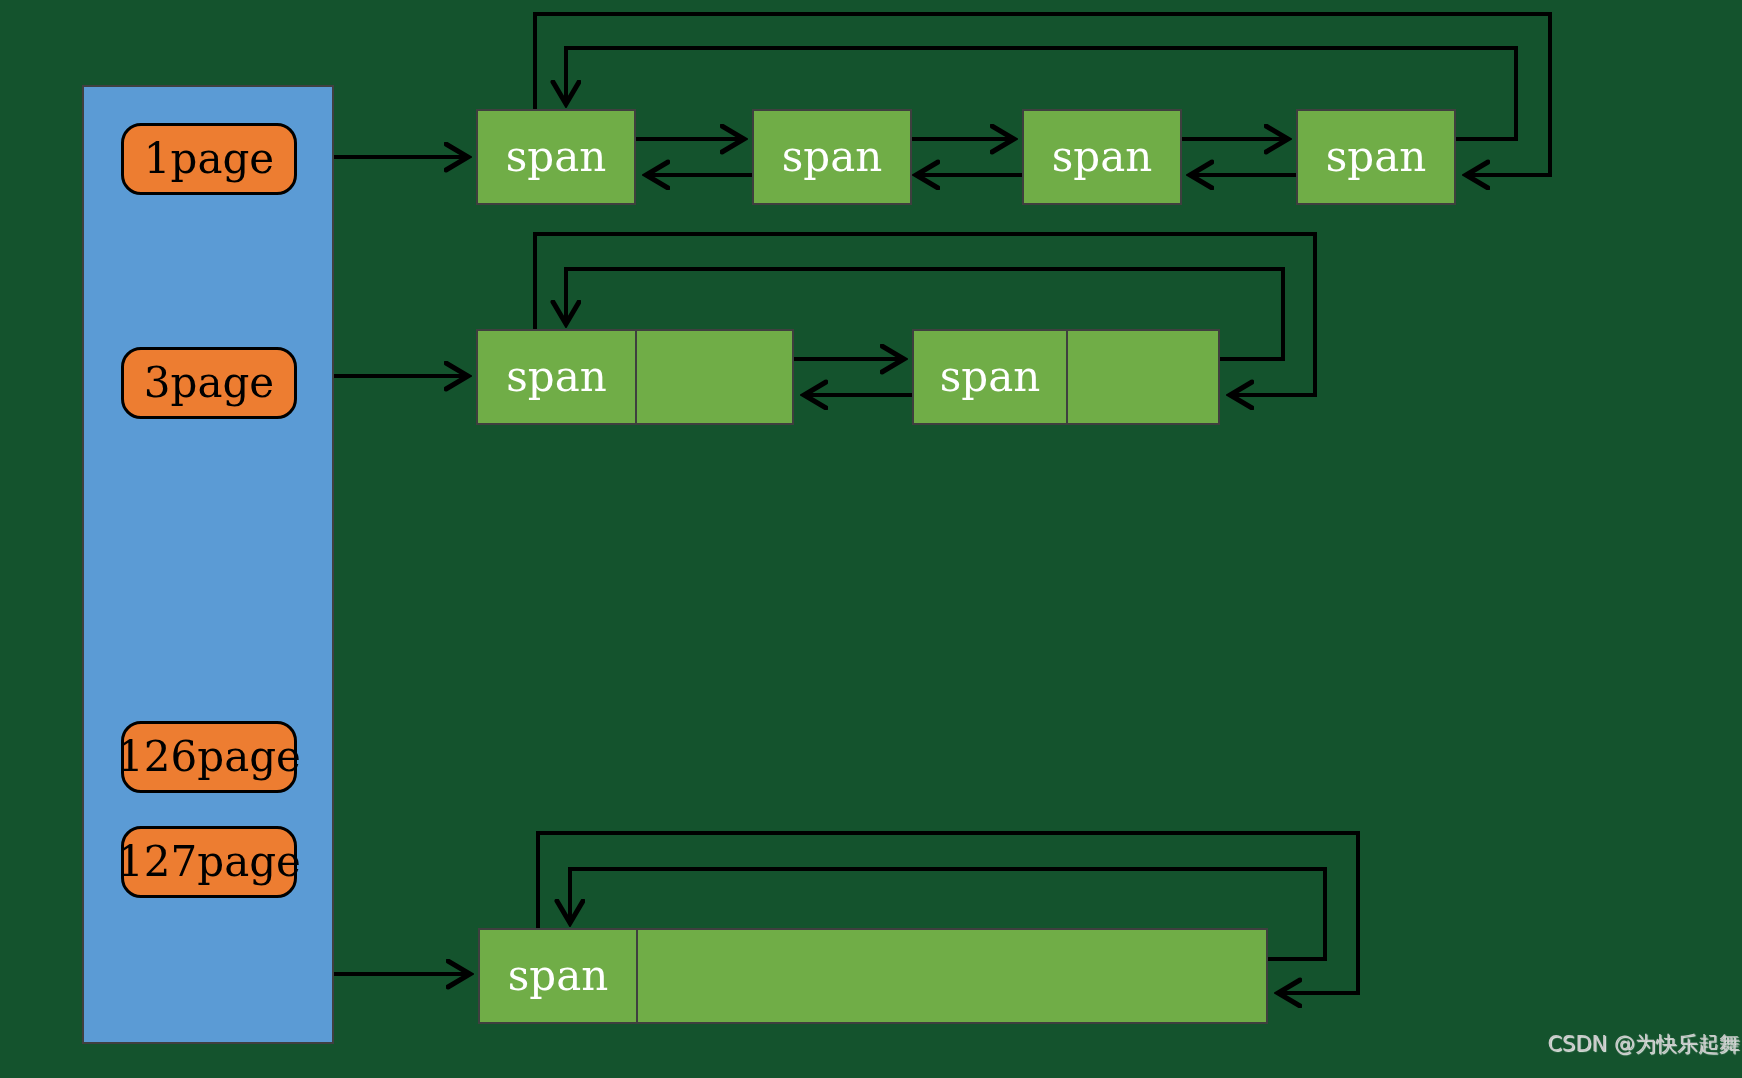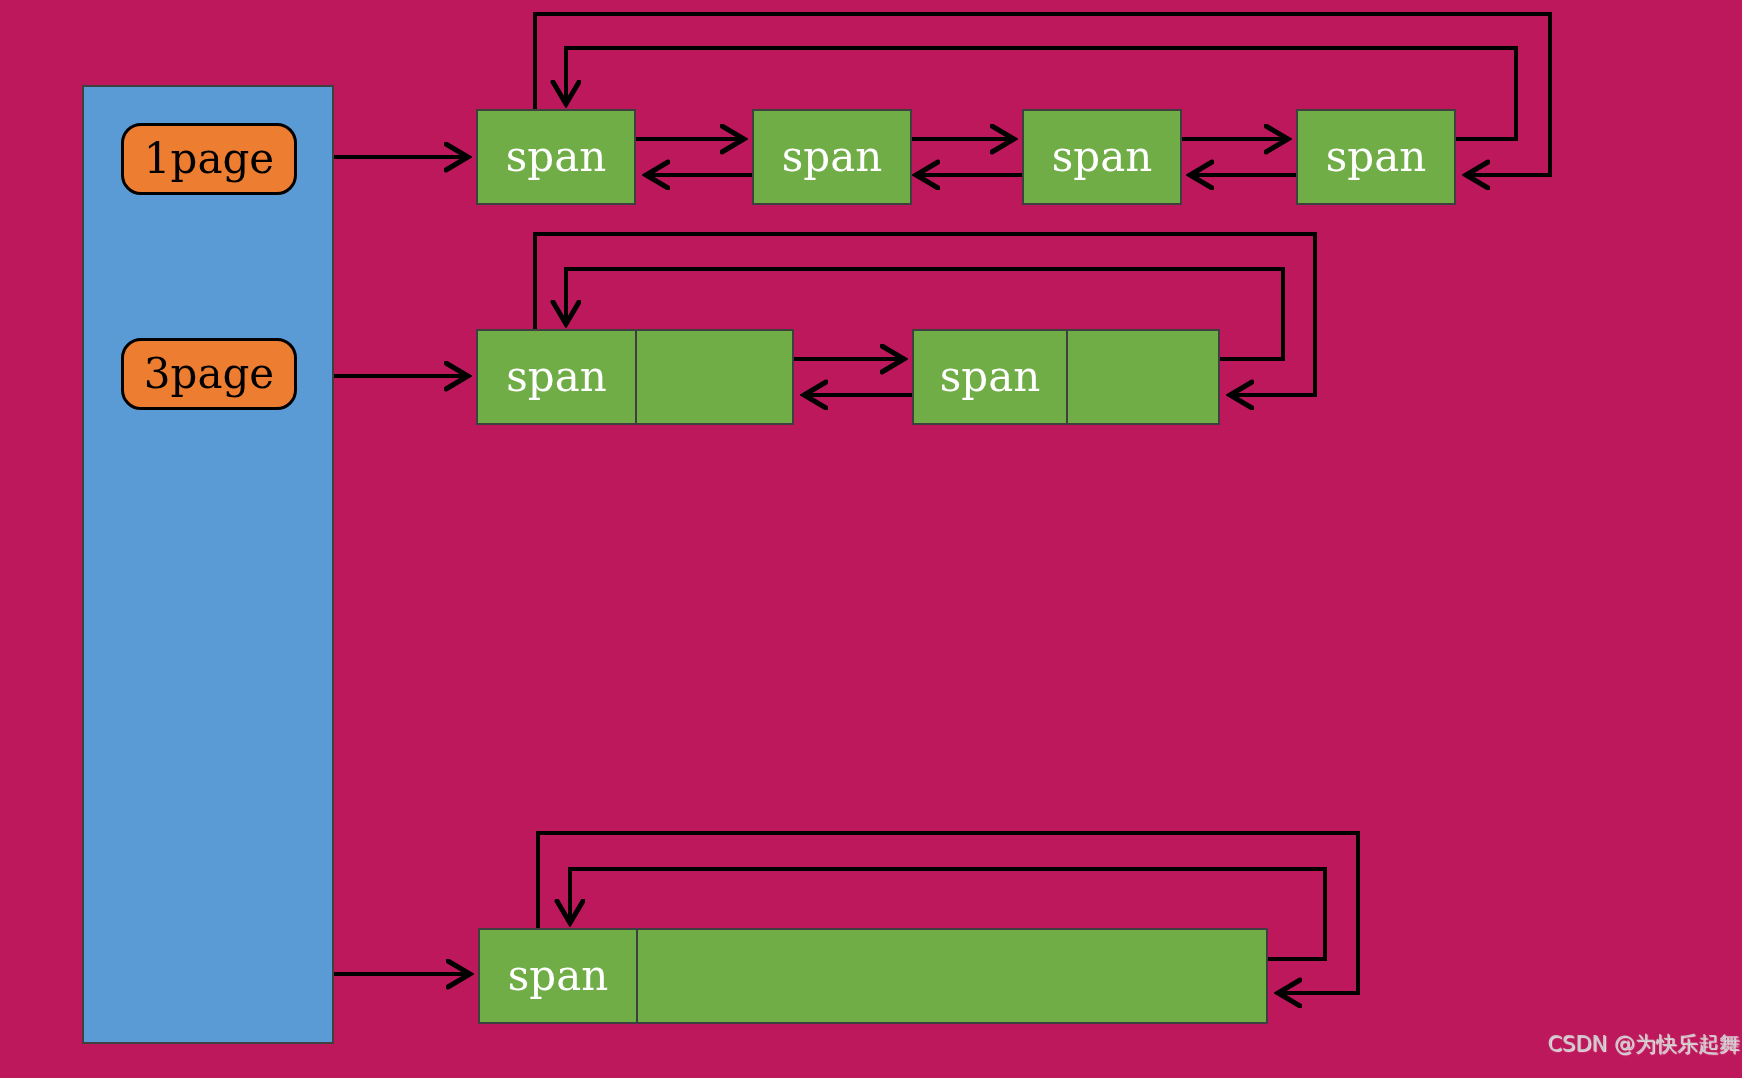--- a/index.html
+++ b/index.html
@@ -1,17 +1,17 @@
 <!DOCTYPE html>
 <html><head>
 <meta charset="utf-8">
 <style>
   html,body{margin:0;padding:0;background:#ffffff;}
   .canvas{
-    position:relative;width:1742px;height:1078px;background:#be185d;overflow:hidden;
+    position:relative;width:1742px;height:1078px;background:#14532d;overflow:hidden;
     font-family:"DejaVu Serif","Liberation Serif",serif;
   }
   .connectors{position:absolute;left:0;top:0;z-index:1;}
   .page-column{
     position:absolute;left:82px;top:85px;width:252px;height:959px;
     background:#5b9bd5;border:2px solid #404040;box-sizing:border-box;z-index:2;
   }
   .page-box{
     position:absolute;left:121px;width:176px;height:72px;z-index:3;
     background:#ed7d31;border:3px solid #000000;border-radius:20px;box-sizing:border-box;
@@ -67,22 +67,28 @@
       <path d="M538,928 V833 H1358 V993 H1278" marker-end="url(#arrow)"></path>
       <path d="M1268,959 H1325 V869 H570 V923" marker-end="url(#arrow)"></path>
     </g>
   </svg>
 
   <div class="page-column"></div>
 
   <div class="page-box" style="top:123px">
     <span>1page</span>
   </div>
-  <div class="page-box" style="top:338px">
+  <div class="page-box" style="top:347px">
     <span>3page</span>
+  </div>
+  <div class="page-box" style="top:721px">
+    <span>126page</span>
+  </div>
+  <div class="page-box" style="top:826px">
+    <span>127page</span>
   </div>
 
   <div class="span-box" style="left:476px;top:109px;width:160px;height:96px">
     <div class="span-cell" style="width:100%">span</div>
   </div>
   <div class="span-box" style="left:752px;top:109px;width:160px;height:96px">
     <div class="span-cell" style="width:100%">span</div>
   </div>
   <div class="span-box" style="left:1022px;top:109px;width:160px;height:96px">
     <div class="span-cell" style="width:100%">span</div>

